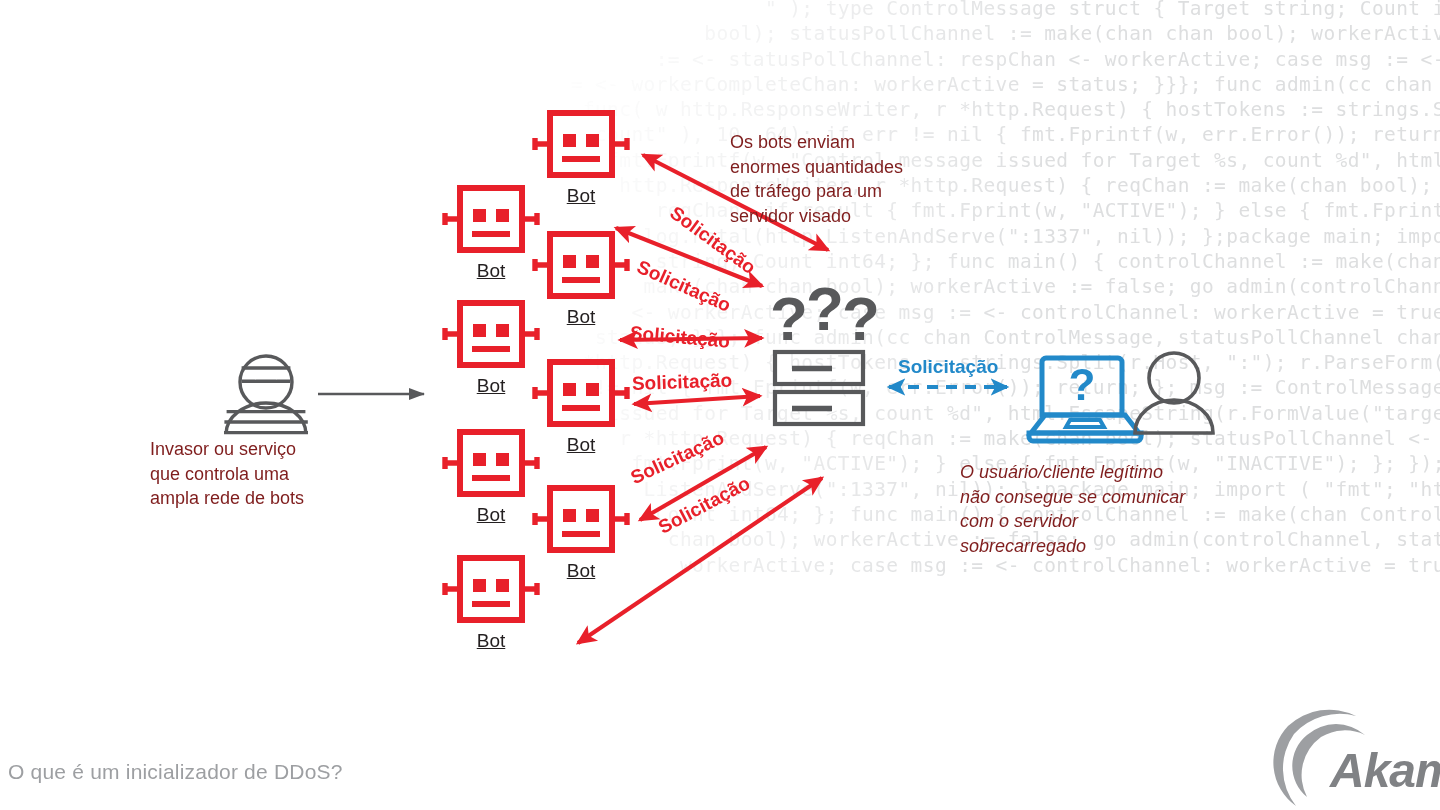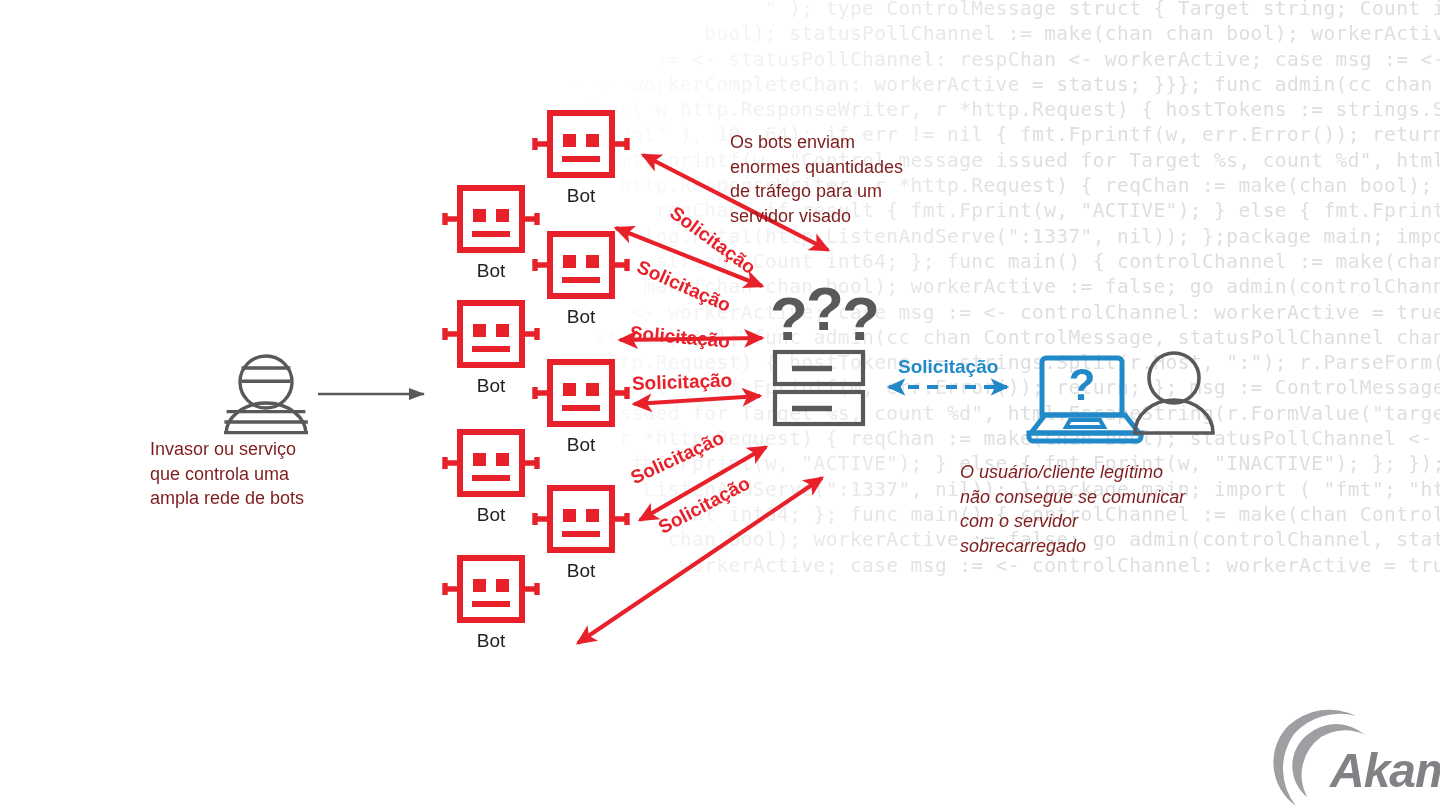--- a/index.html
+++ b/index.html
@@ -46,20 +46,21 @@
     text-align: left;
     white-space: pre-line;
   }
   .lbl-bot {
     position: absolute;
     color: #231f20;
     font-size: 19px;
     line-height: 20px;
     text-align: center;
     width: 90px;
+    text-decoration: underline;
   }
   .req-lbl {
     position: absolute;
     color: #e8202a;
     font-size: 19px;
     font-weight: 700;
     white-space: nowrap;
     transform-origin: 0 50%;
   }
   #title {
@@ -259,13 +260,14 @@
 
   <div id="request-labels">
       <div class="req-lbl" style="left: 672px; top: 200px; transform: rotate(36deg);">Solicitação</div>
       <div class="req-lbl" style="left: 638px; top: 255px; transform: rotate(24deg);">Solicitação</div>
       <div class="req-lbl" style="left: 630px; top: 322px; transform: rotate(5deg);">Solicitação</div>
       <div class="req-lbl" style="left: 632px; top: 373px; transform: rotate(-2deg);">Solicitação</div>
       <div class="req-lbl" style="left: 632px; top: 468px; transform: rotate(-25deg);">Solicitação</div>
       <div class="req-lbl" style="left: 660px; top: 518px; transform: rotate(-28deg);">Solicitação</div>
     </div>
 
+  <div id="title">O que é um inicializador de DDoS?</div>
 </div>
 
 </body></html>

